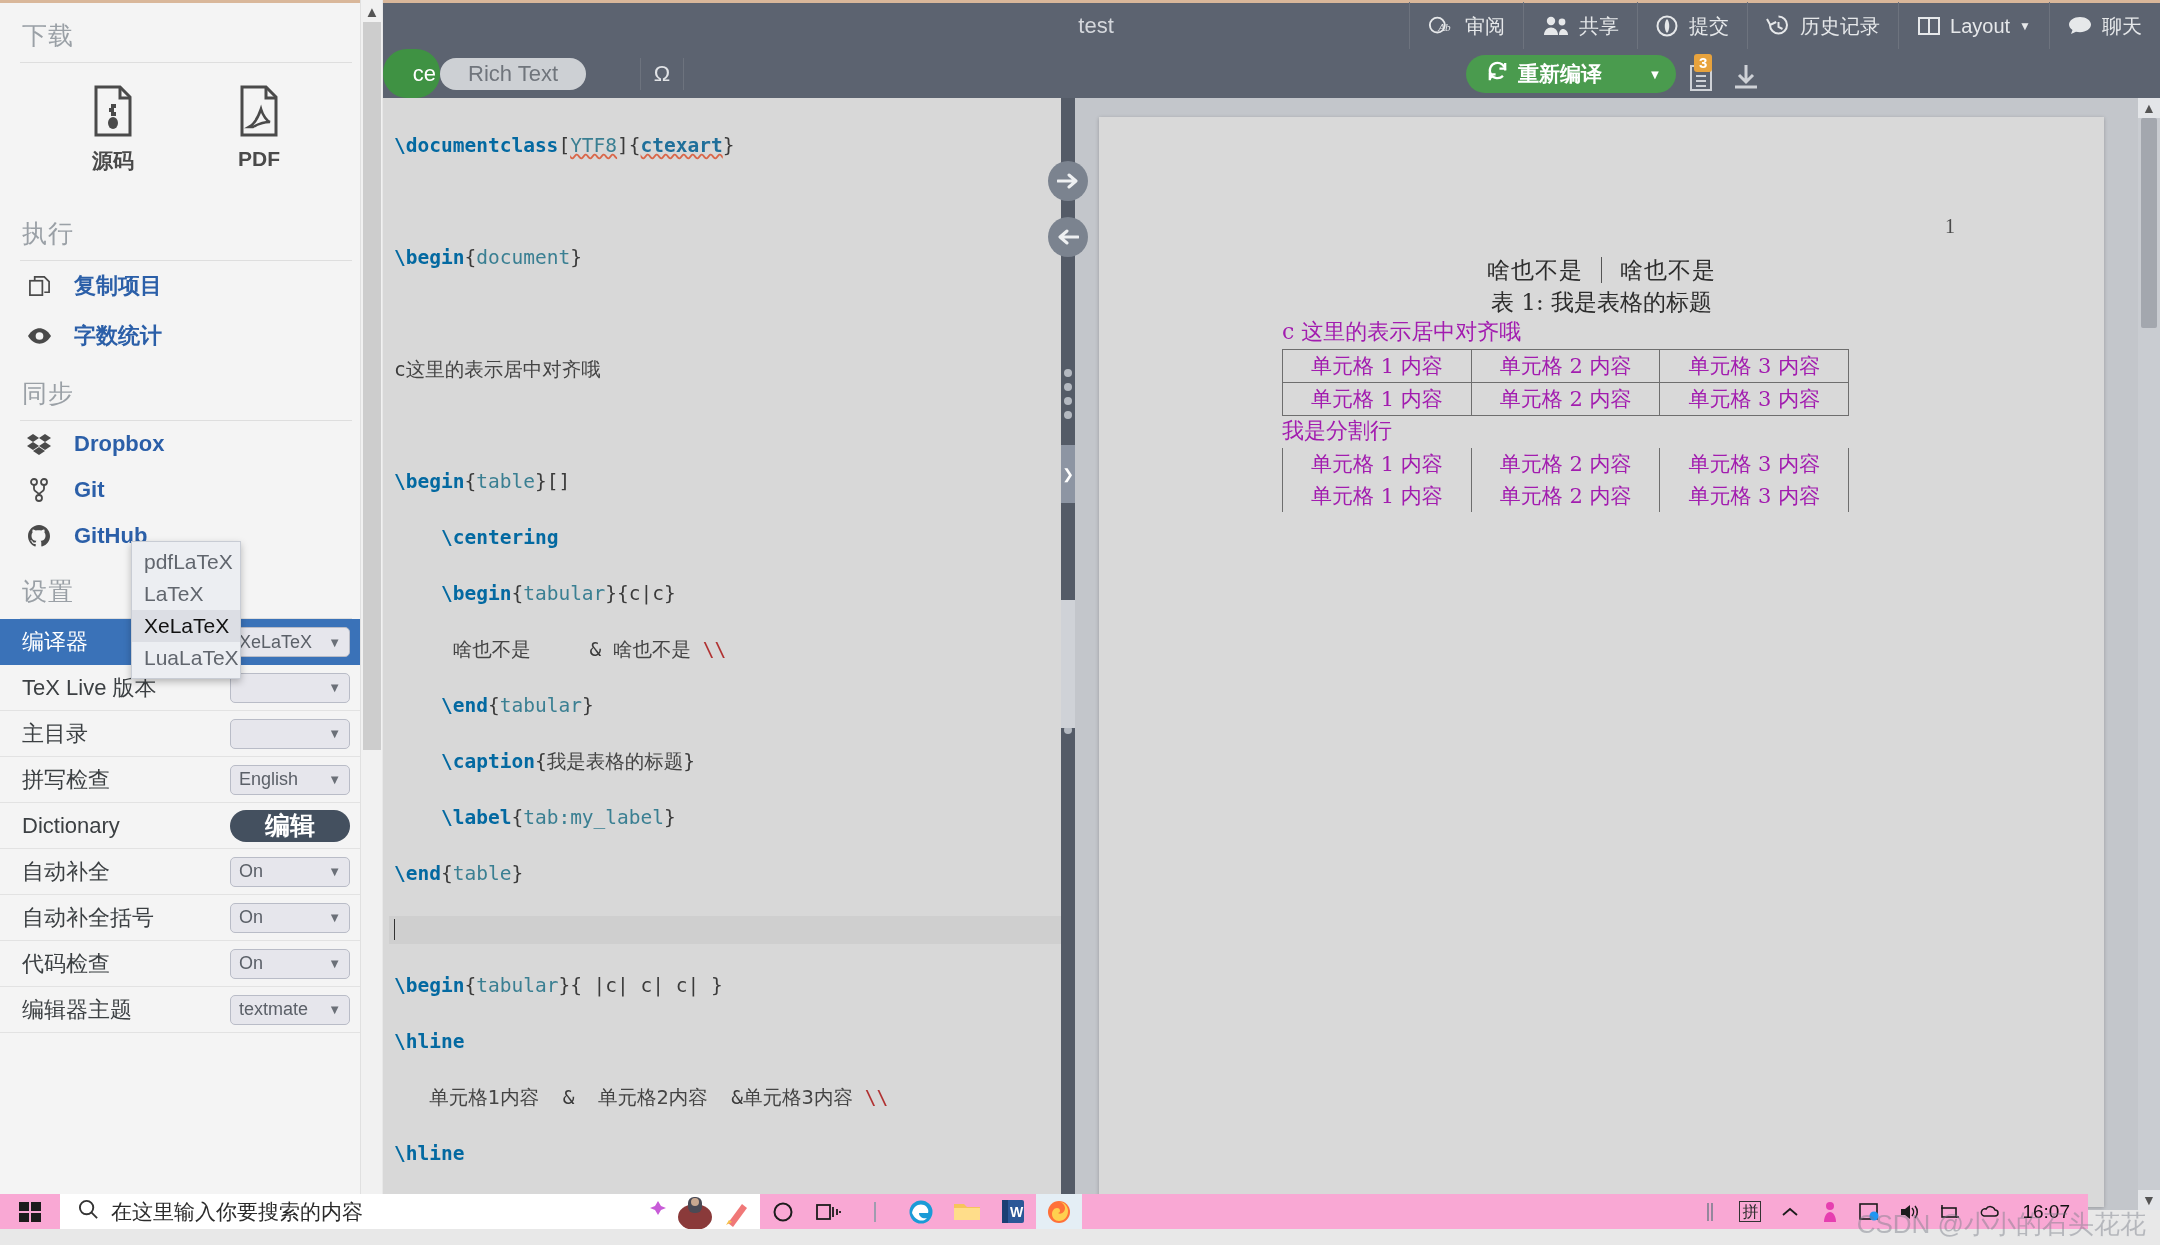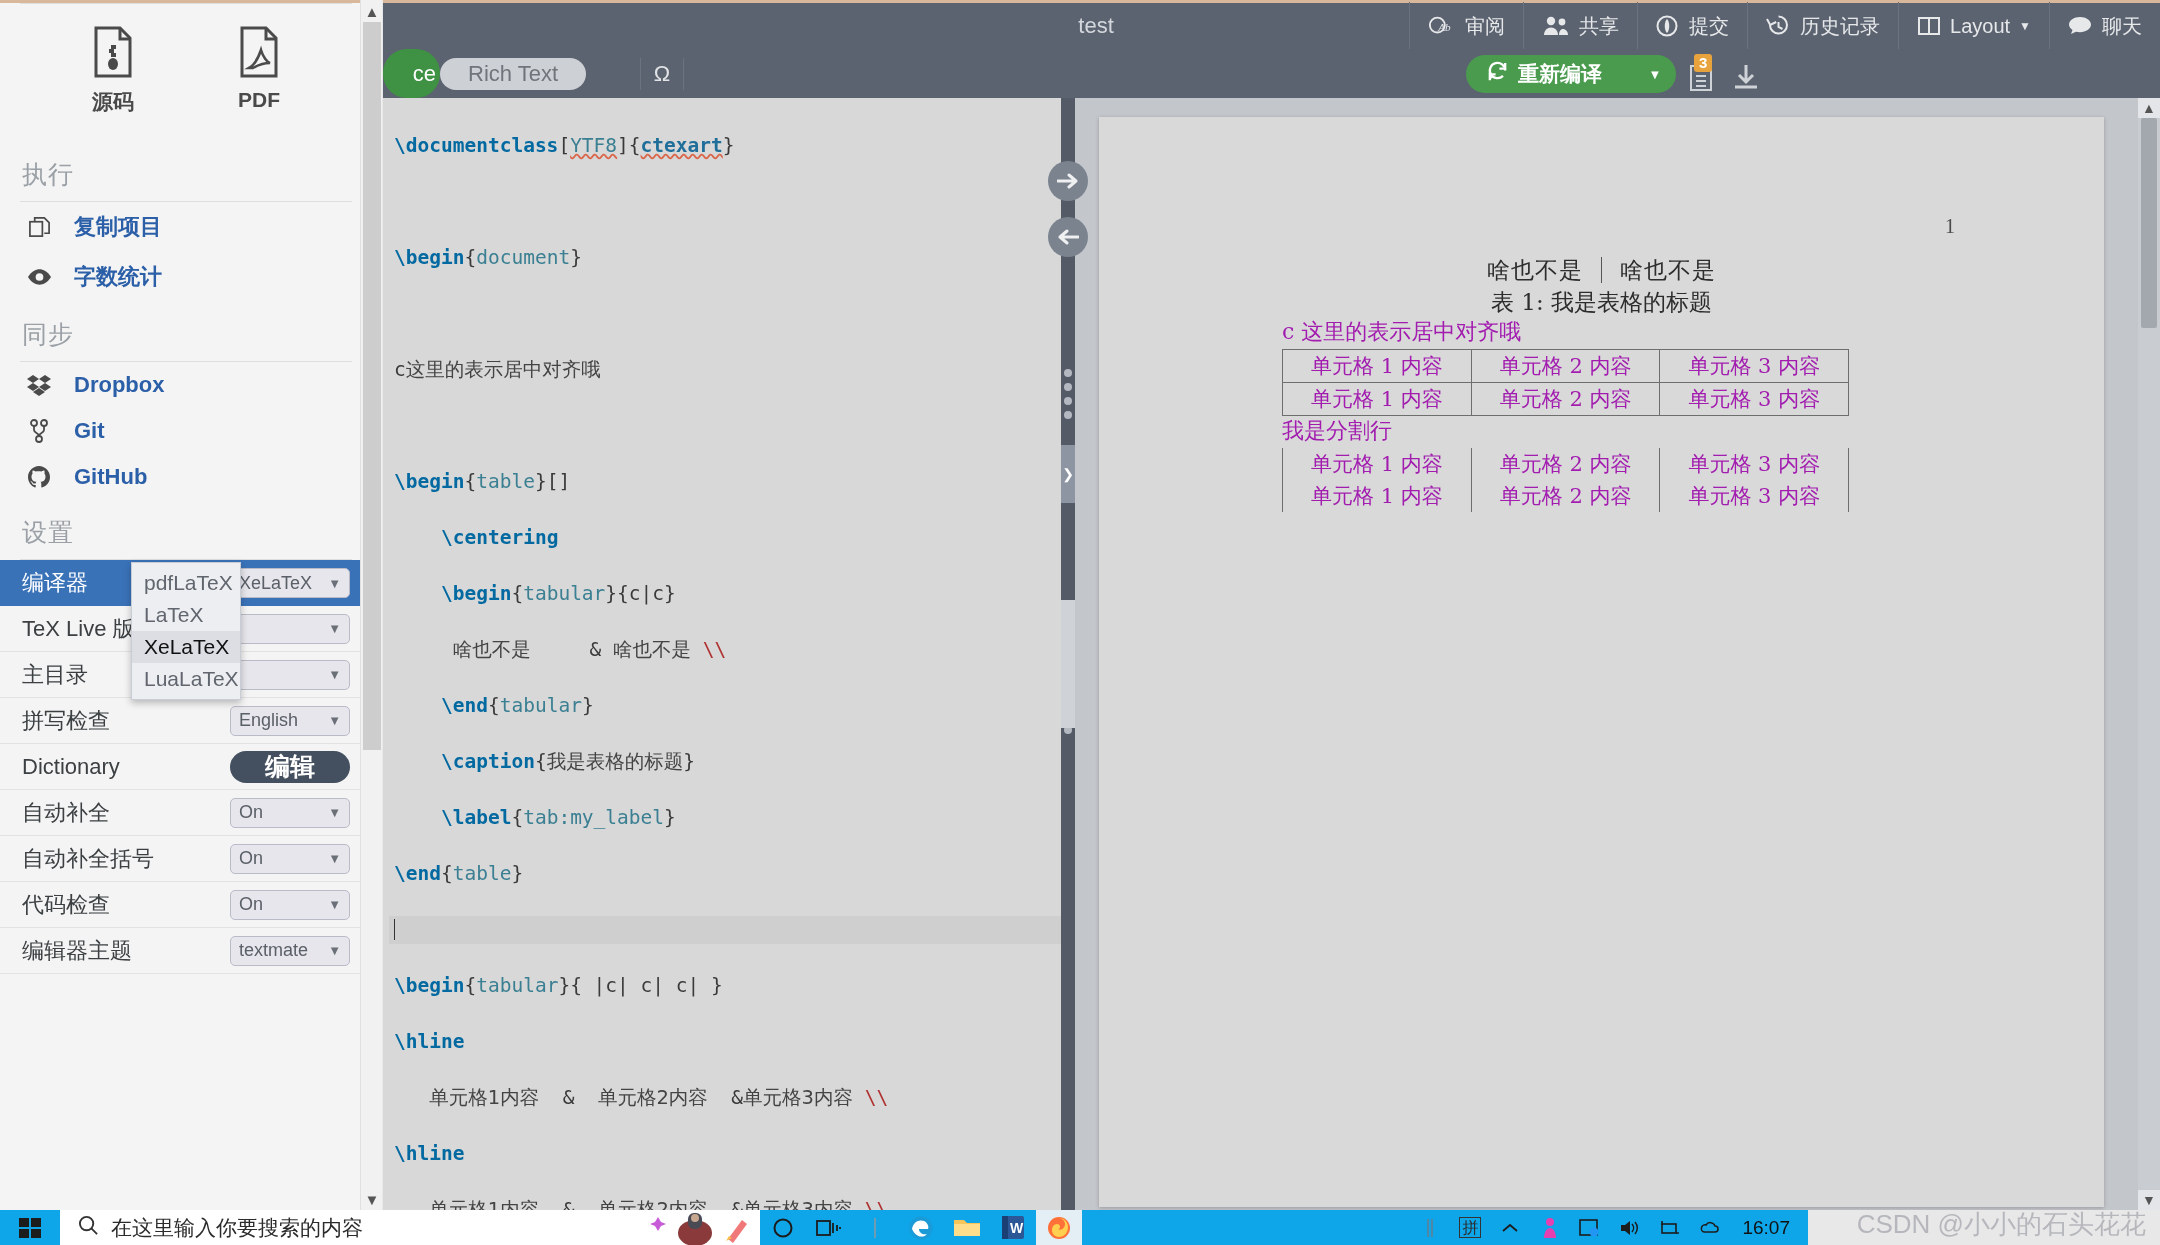--- a/index.html
+++ b/index.html
@@ -46,21 +46,21 @@
   }
   .sel .cv { font-size: 13px; color: #6b7078; }
   .btn-dark {
     width: 120px; height: 32px; background: #44505f; border-radius: 18px;
     color: #fff; font-size: 25px; font-weight: bold; display:flex;
     align-items:center; justify-content:center; cursor: pointer;
   }
 
   
   #compiler-menu {
-    position: absolute; left: 131px; top: 562px; width: 110px;
+    position: absolute; left: 131px; top: 541px; width: 110px;
     background: #eceef2; border: 1px solid #c8ccd4; box-shadow: 0 3px 7px rgba(0,0,0,.25);
     z-index: 40; padding: 4px 0;
   }
   .cm-item { padding: 4px 12px; font-size: 21px; color: #61666e; cursor: pointer; }
   .cm-item.sel-item { background: #dcdee4; color: #111; font-weight: 500; }
 
   
   #side-scroll {
     position: absolute; left: 360px; top: 0; width: 22px; height: 1210px;
     background: #f1f1f1; border-left: 1px solid #e0e0e0;
@@ -189,22 +189,22 @@
     border-top: none; border-bottom: none; }
 
   
   #pdf-scroll { position: absolute; right: 0; top: 0; width: 22px; height: 1112px; background: #c9ccd1; }
   #pdf-scroll .thumb { position:absolute; left: 3px; top: 20px; width: 16px; height: 210px; background: #a3a7ae; border-radius: 2px; }
   #pdf-scroll .ch { position:absolute; left:0; width:22px; height:20px; display:flex; align-items:center;
     justify-content:center; font-size: 14px; color:#555; background:#e3e5e8; cursor: pointer; }
 
   
   #taskbar {
-    position: absolute; left: 0; bottom: 0; width: 1808px; height: 35px;
-    background: #0ea5e9; display: flex; align-items: center;
+    position: absolute; left: 0; bottom: 16px; width: 2088px; height: 35px;
+    background: #f9a8d4; display: flex; align-items: center;
   }
   #start-btn { width: 60px; height: 35px; display:flex; align-items:center; justify-content:center; cursor:pointer;}
   #tb-search {
     width: 700px; height: 35px; background: #ffffff; display:flex; align-items:center;
     gap: 12px; padding-left: 18px; color: #2b2b2b; font-size: 21px; position: relative; cursor: text;
   }
   #tb-search .deco { position: absolute; right: 10px; top: 0; height: 35px; display:flex; align-items:flex-end; }
   .tb-ic { width: 46px; height: 35px; display:flex; align-items:center; justify-content:center; cursor:pointer; }
   #tray { margin-left: auto; display:flex; align-items:center; height: 35px; padding-right: 6px; }
   #tray .ti { width: 40px; height: 35px; display:flex; align-items:center; justify-content:center; color:#2b2b2b; cursor:pointer;}
@@ -215,20 +215,21 @@
     pointer-events: none; white-space: nowrap;
   }
 </style>
 </head>
 <body>
 
 <div id="root">
 
   <div id="sidebar">
 
+    <div class="side-section-title">下载</div>
     <div class="side-rule"></div>
 
     <div class="dl-row">
       <div class="dl-item">
         <span class="file-ic">
           <svg width="42" height="52" viewBox="0 0 42 52">
               <path d="M4 2h24l10 10v38H4z" fill="none" stroke="#4a4a4a" stroke-width="3"></path>
               <path d="M28 2v11h10" fill="none" stroke="#4a4a4a" stroke-width="3"></path>
               <path d="M19 19h5v4h-5zM17 23h5v4h-5zM19 27h5v4h-5z" fill="#4a4a4a"></path>
               <ellipse cx="21" cy="38" rx="5" ry="6" fill="#4a4a4a"></ellipse>

